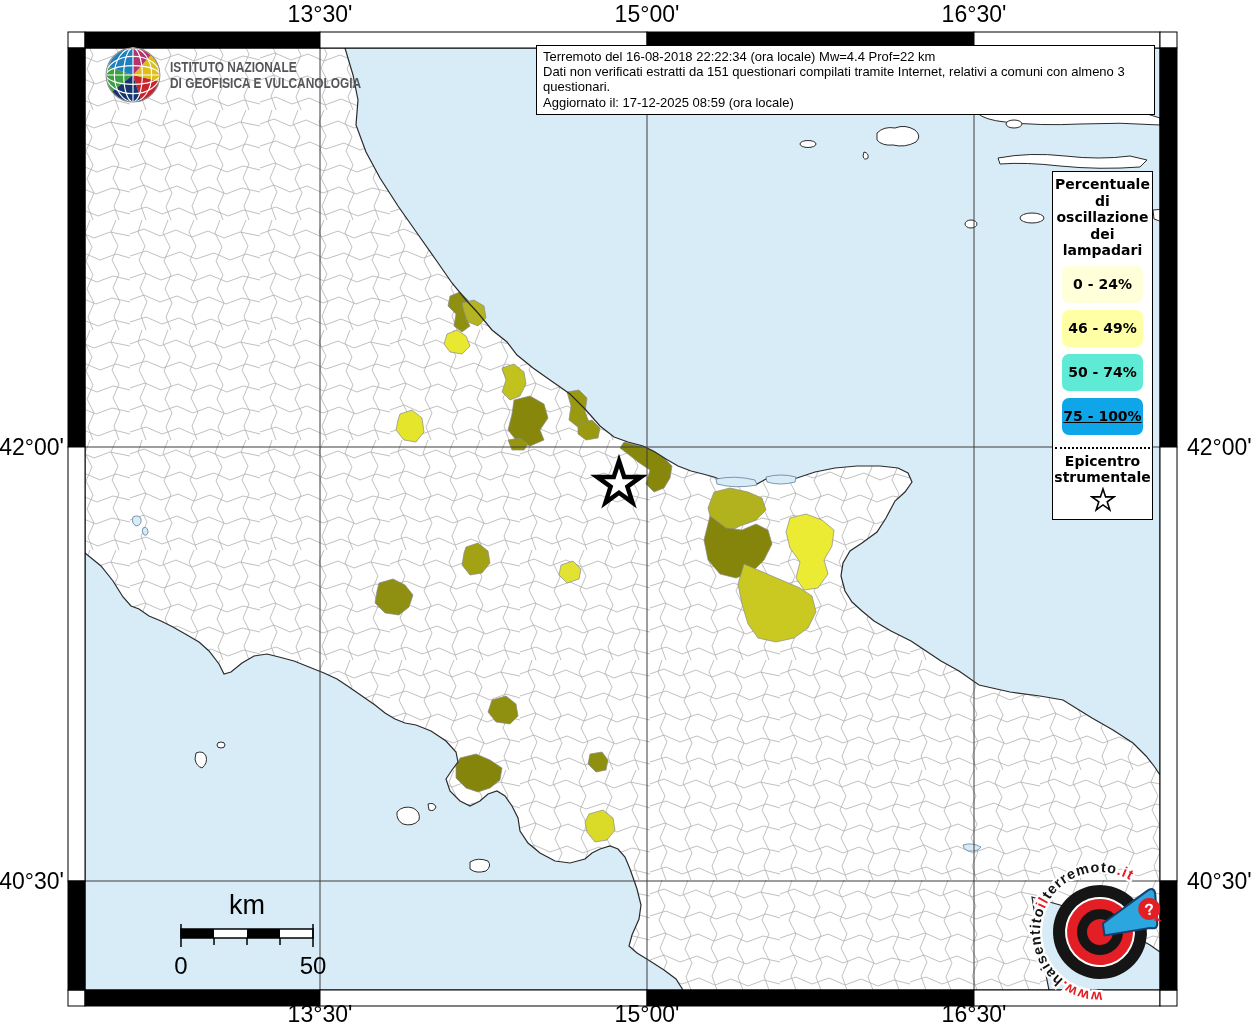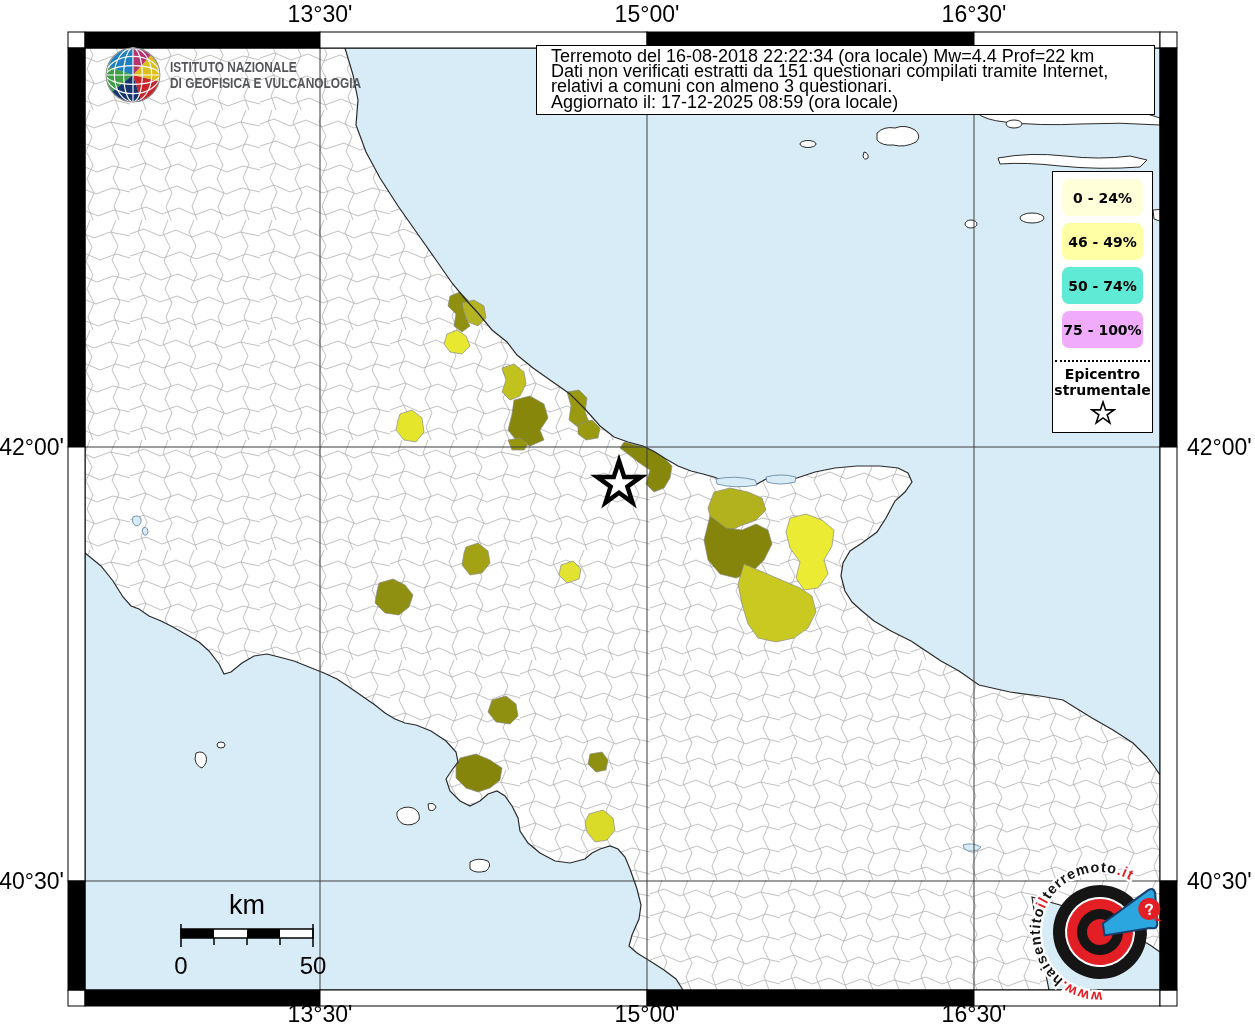--- a/index.html
+++ b/index.html
@@ -1,22 +1,22 @@
 <!DOCTYPE html>
 <html><head>
 <meta charset="utf-8">
 <style>
   html,body{margin:0;padding:0;background:#fff;}
   #stage{position:relative;width:1255px;height:1024px;background:#fff;overflow:hidden;
          font-family:"Liberation Sans","DejaVu Sans",sans-serif;}
   #mapsvg{position:absolute;left:0;top:0;}
   
   .titlebox{position:absolute;left:536px;top:45px;width:619px;box-sizing:border-box;
-    background:#fff;border:1px solid #000;padding:3px 6px 4px 14px;
-    font-size:18px;line-height:15.2px;color:#000;}
+    background:#fff;border:1px solid #000;padding:3px 6px 4px 6px;
+    font-size:13px;line-height:15.2px;color:#000;}
   
   .ingv{position:absolute;left:104px;top:46px;display:flex;align-items:center;gap:8px;}
   .ingv-text{color:#55565a;font-weight:bold;font-size:14.5px;line-height:16px;
     transform:scaleX(.82);transform-origin:left center;white-space:nowrap;}
   
   .legend{position:absolute;left:1052px;top:171px;width:101px;box-sizing:border-box;
     background:#fff;border:1px solid #000;text-align:center;
     font-family:"DejaVu Sans","Liberation Sans",sans-serif;}
   .legend-title{font-weight:bold;font-size:14px;line-height:16.5px;padding-top:4px;}
   .swatch{width:81px;height:37px;margin:7px auto 0 auto;display:flex;align-items:center;
@@ -276,24 +276,31 @@
     </g>
     <circle cx="28" cy="28" r="26" fill="none" stroke="#8a8a8a" stroke-width="1"></circle>
   </svg>
   <div class="ingv-text">
     <div>ISTITUTO NAZIONALE</div>
     <div>DI GEOFISICA E VULCANOLOGIA</div>
   </div>
 </div>
 
 <div class="legend">
+  <div class="legend-title">
+    <div>Percentuale</div>
+    <div>di</div>
+    <div>oscillazione</div>
+    <div>dei</div>
+    <div>lampadari</div>
+  </div>
   <div class="swatch" style="background-color: rgb(255, 255, 217);">0 - 24%</div>
   <div class="swatch" style="background-color: rgb(255, 255, 166);">46 - 49%</div>
   <div class="swatch" style="background-color: #5eead4;">50 - 74%</div>
-  <div class="swatch" style="background-color: #f0abfc;">75 - 100%</div>
+  <div class="swatch" style="background-color: #0ea5e9; text-decoration: underline;">75 - 100%</div>
   <div class="legend-divider"></div>
   <div class="legend-epi">
     <div>Epicentro</div>
     <div>strumentale</div>
   </div>
   <svg class="legend-star" width="26" height="26" viewBox="0 0 26 26">
     <path d="M13,2 L15.6,9.9 L24,9.9 L17.2,14.8 L19.8,22.8 L13,17.9 L6.2,22.8 L8.8,14.8 L2,9.9 L10.4,9.9 Z" fill="#fff" stroke="#000" stroke-width="1.6"></path>
   </svg>
 </div>
 

